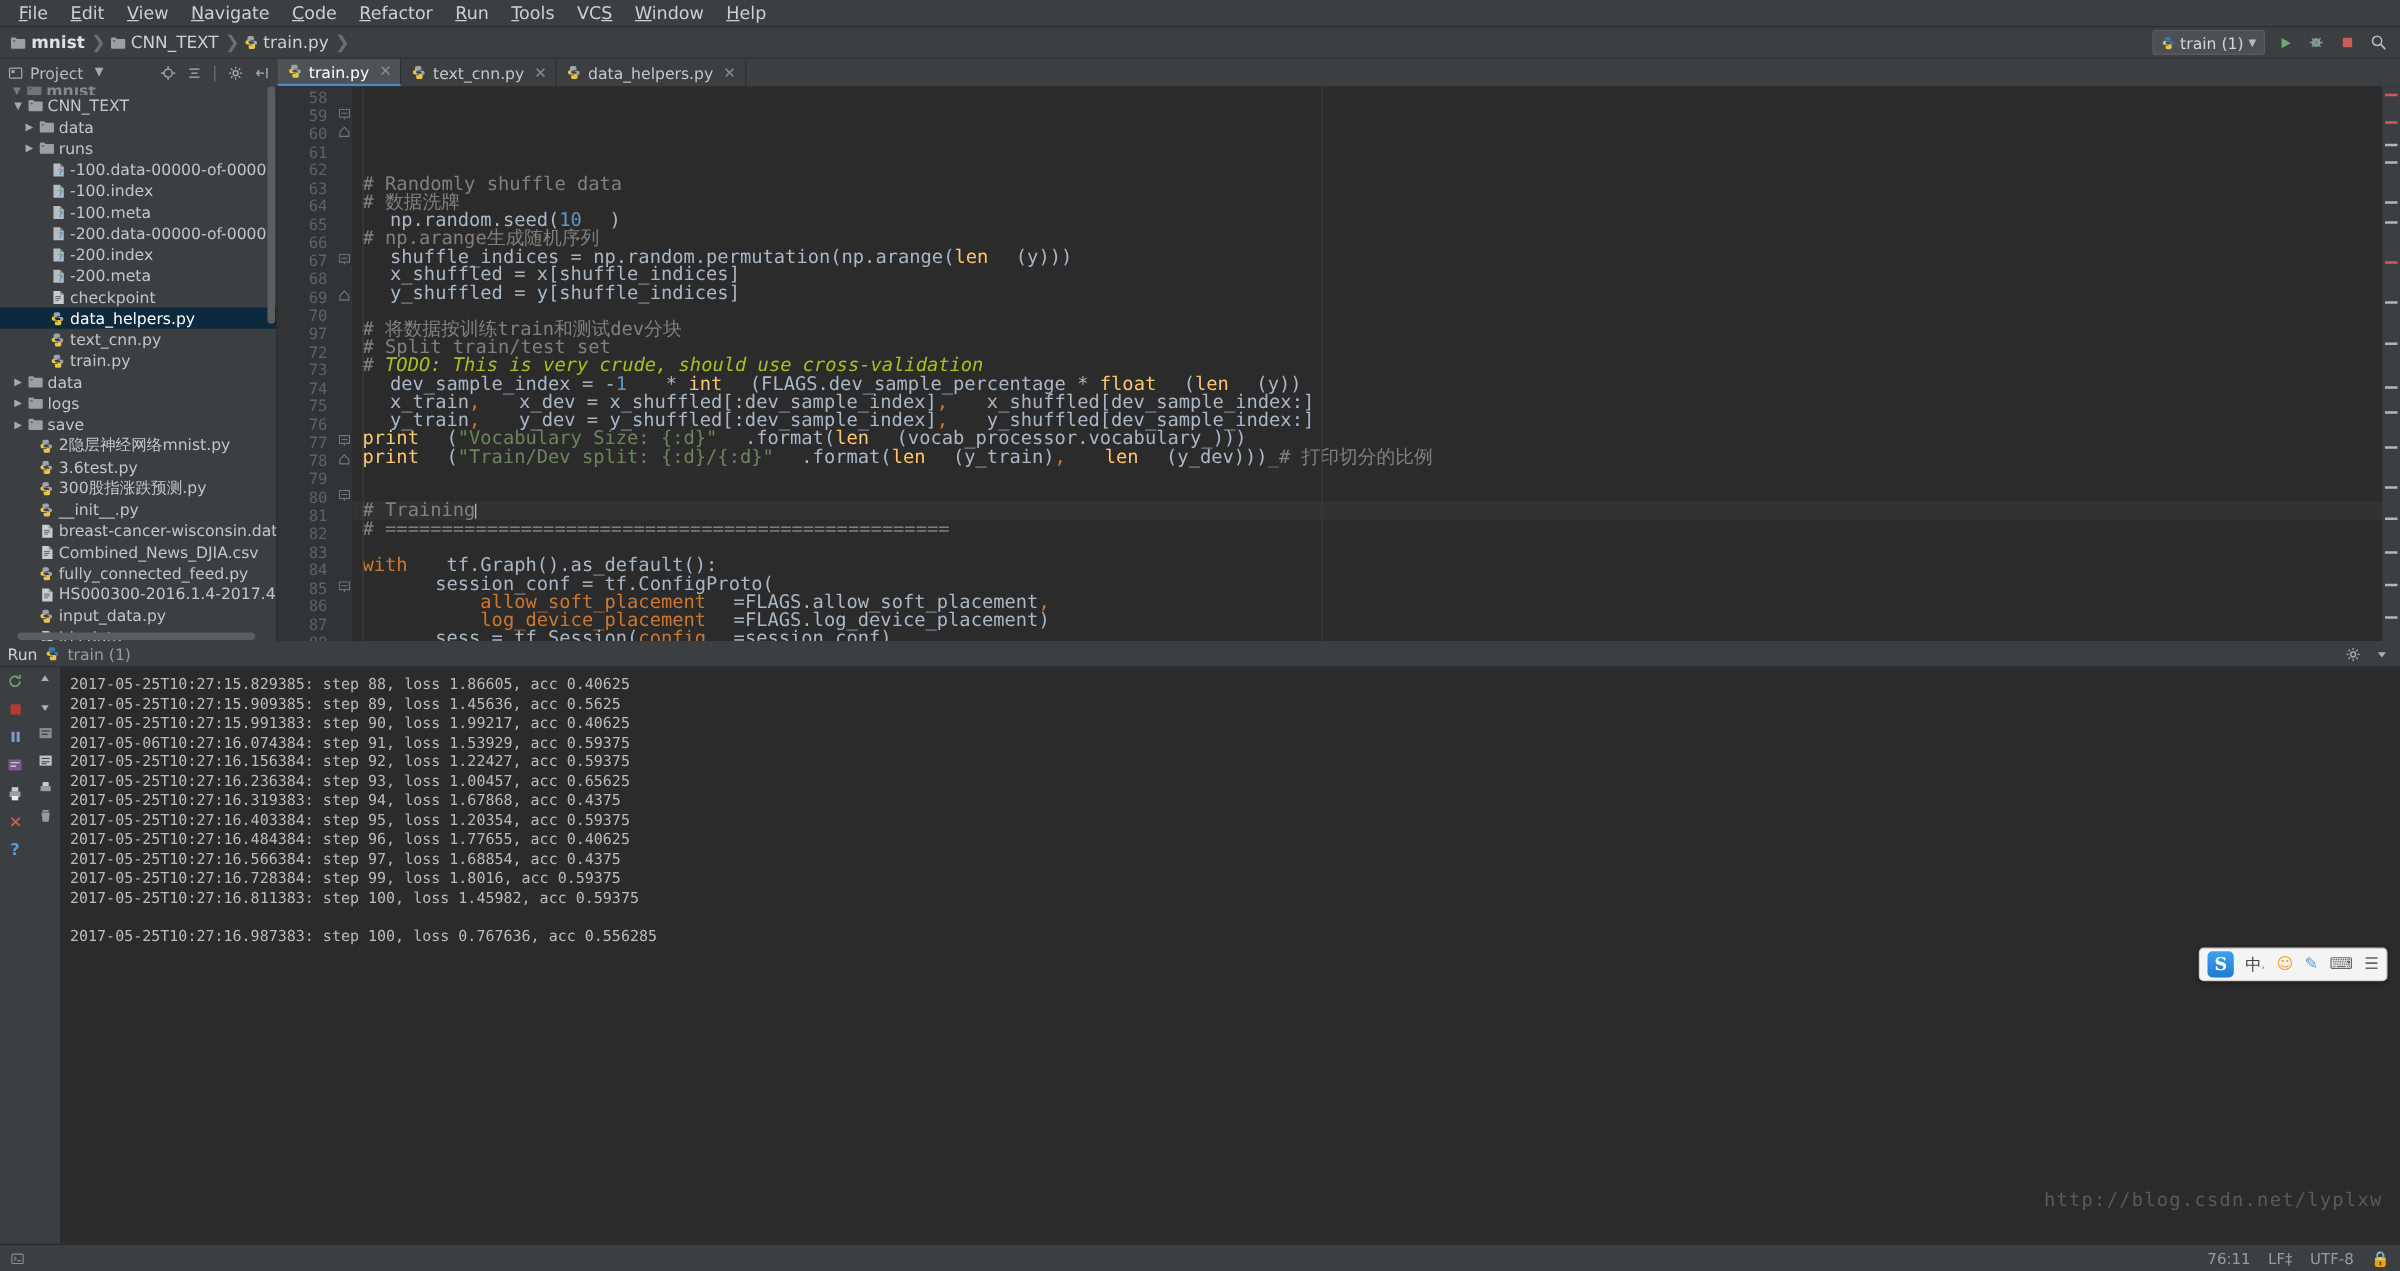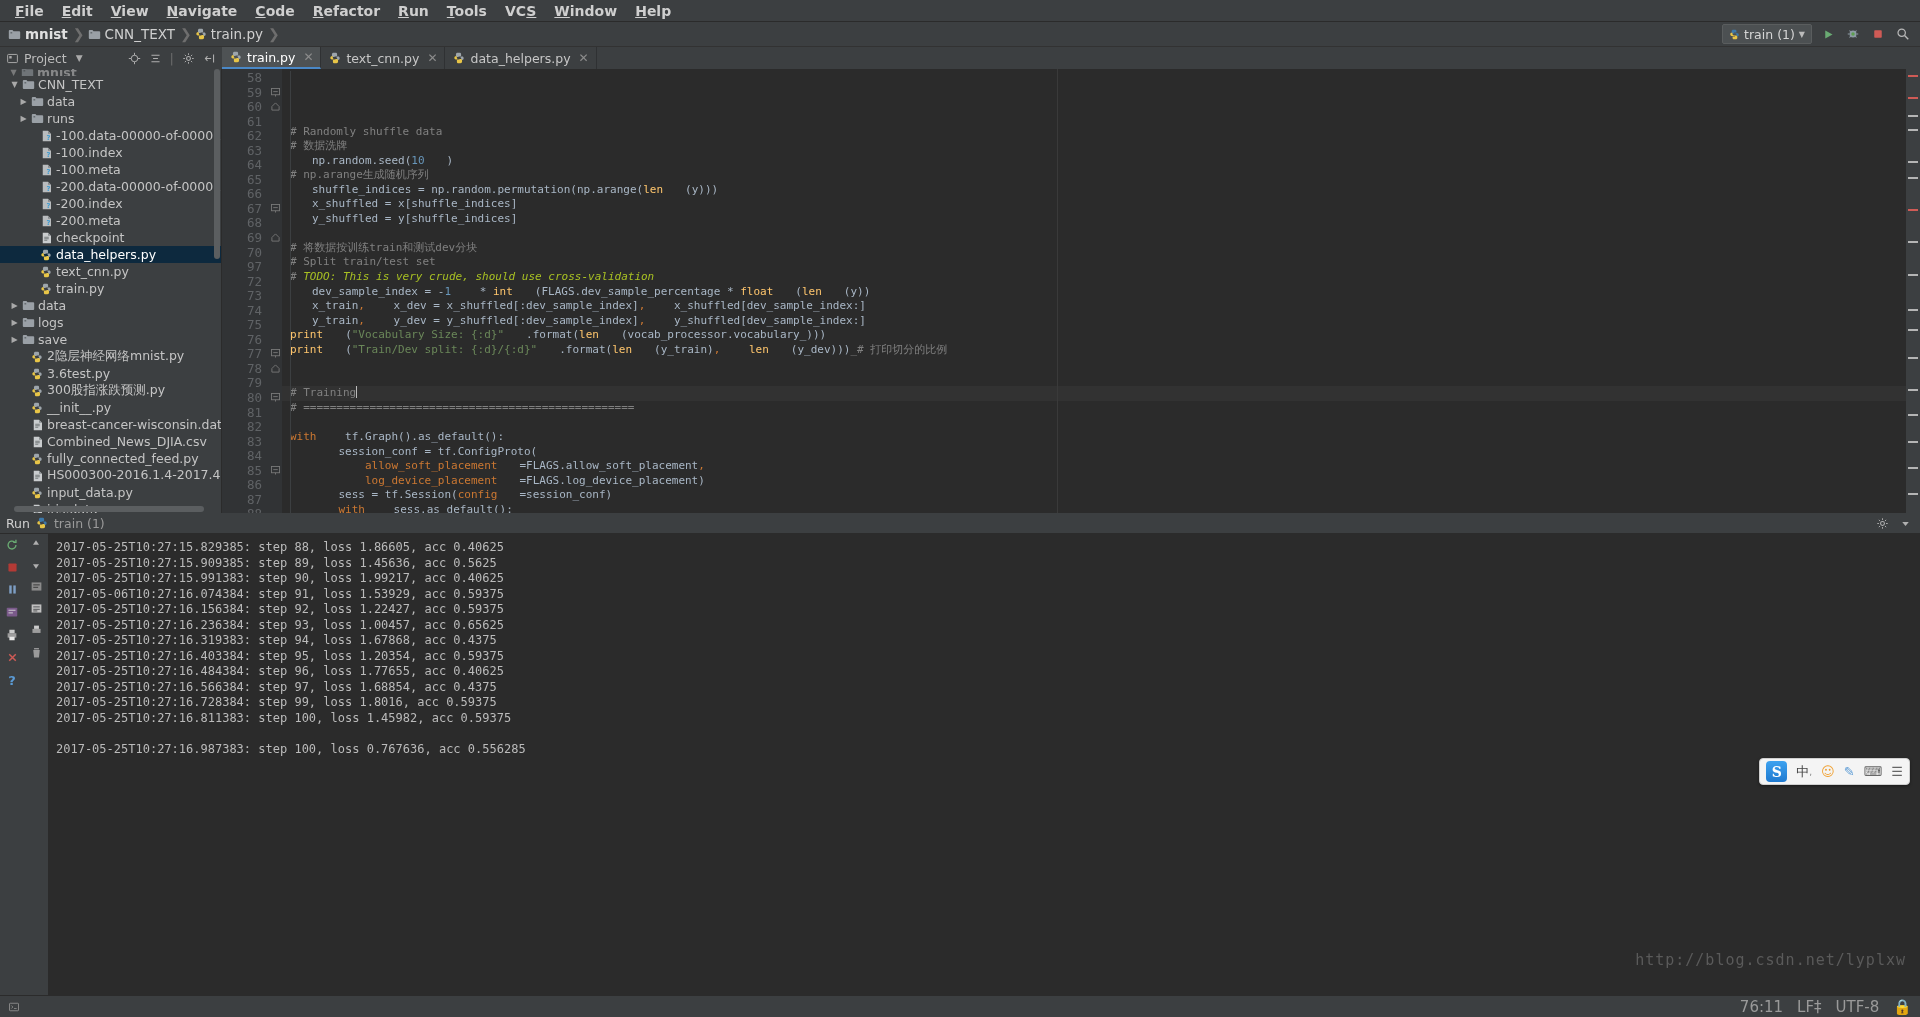--- a/index.html
+++ b/index.html
@@ -10,21 +10,21 @@
     font-family: "DejaVu Sans", "Liberation Sans", sans-serif;
     font-size: 13px;
     color: #bbbbbb;
     overflow: hidden;
   }
   .app { position: relative; width: 1920px; height: 1017px; }
 
   
   .menubar {
     height: 22px; background: #3c3f41; display: flex; align-items: center;
-    padding-left: 6px; border-bottom: 1px solid #2b2b2b; font-weight: bold;
+    padding-left: 6px; border-bottom: 1px solid #2b2b2b;
   }
   .menuitem {
     padding: 2px 9px; font-size: 14px; color: #cfcfcf; cursor: default;
   }
   .menuitem u { text-decoration: underline; }
 
   
   .navbar {
     height: 25px; background: #3c3f41; display: flex; align-items: center;
     padding-left: 8px; position: relative; border-bottom: 1px solid #323232;
@@ -90,21 +90,21 @@
   .gutter {
     width: 46px; background: #313335; color: #606366; text-align: right;
     font-family: "DejaVu Sans Mono", "Liberation Mono", monospace; font-size: 12.5px;
     padding-top: 2px; flex: 0 0 46px;
   }
   .gutter div { height: 14.55px; line-height: 14.55px; padding-right: 6px; }
   .foldcol { width: 14px; flex: 0 0 14px; background: #313335; padding-top: 2px; }
   .foldcol div { height: 14.55px; line-height: 14.55px; text-align: center; color: #787878; font-size: 9px; }
   .codearea {
     flex: 1; padding-top: 2px; position: relative;
-    font-family: "DejaVu Sans Mono", "Liberation Mono", monospace; font-size: 11px;
+    font-family: "DejaVu Sans Mono", "Liberation Mono", monospace; font-size: 15px;
     white-space: pre; overflow: hidden;
   }
   .cline { height: 14.55px; line-height: 14.55px; padding-left: 8px; color: #a9b7c6; }
   .cline.hl { background: #323232; }
   .guideline {
     position: absolute; left: 8px; top: 2px; bottom: 0; width: 1px; background: #3c3f41;
   }
   .k  { color: #cc7832; }          
   .s  { color: #6a8759; }
   .n  { color: #6897bb; }          
@@ -167,21 +167,21 @@
     width: 21px; height: 21px; background: linear-gradient(#3da2f0,#1f7ad0);
     border-radius: 4px; color: #fff; font-weight: bold; font-size: 14px;
     display:flex; align-items:center; justify-content:center; font-family:"DejaVu Serif",serif;
   }
   .ime-item { font-size: 13px; color: #444; display:flex; align-items:center; }
 
   
   .statusbar {
     position: absolute; bottom: 0; left: 0; right: 0; height: 22px;
     background: #3c3f41; display: flex; align-items: center; padding: 0 8px;
-    font-size: 15px; color: #9a9a9a; border-top: 1px solid #2b2b2b;
+    font-size: 12px; color: #9a9a9a; border-top: 1px solid #2b2b2b;
   }
   .statusbar .right { margin-left: auto; display: flex; gap: 14px; align-items: center; }
 
   svg { display: block; }
 </style>
 </head>
 <body>
 
 <div class="app">
 

